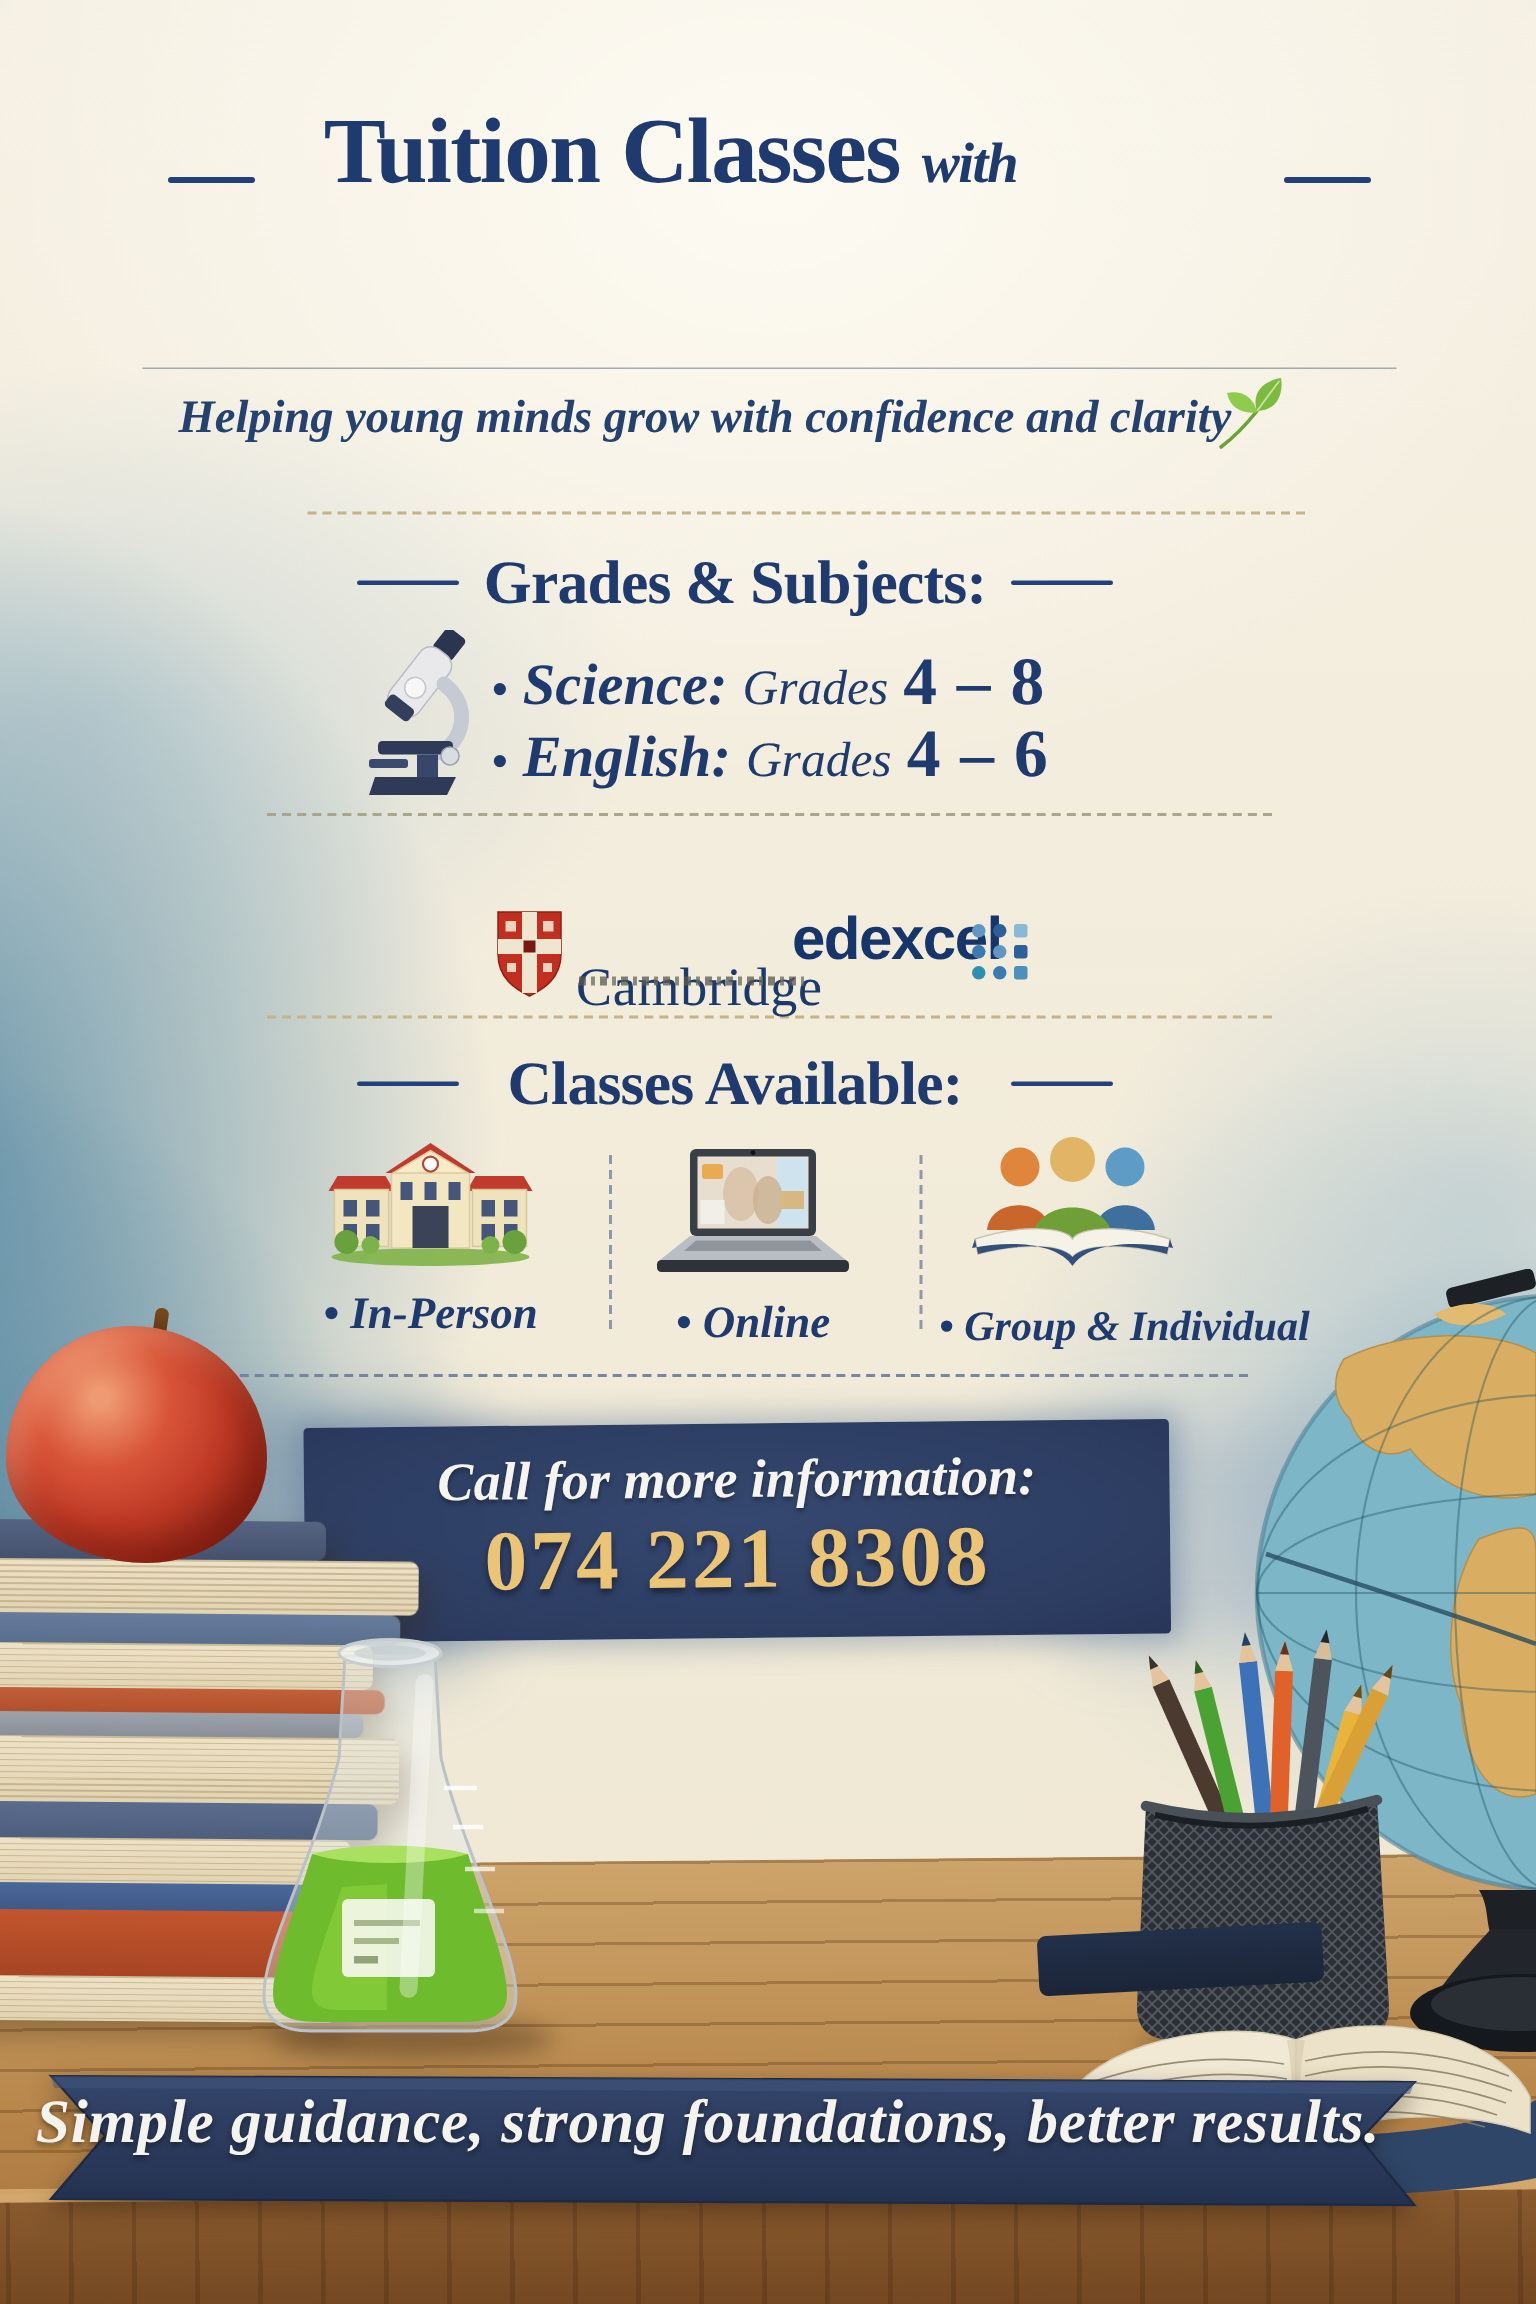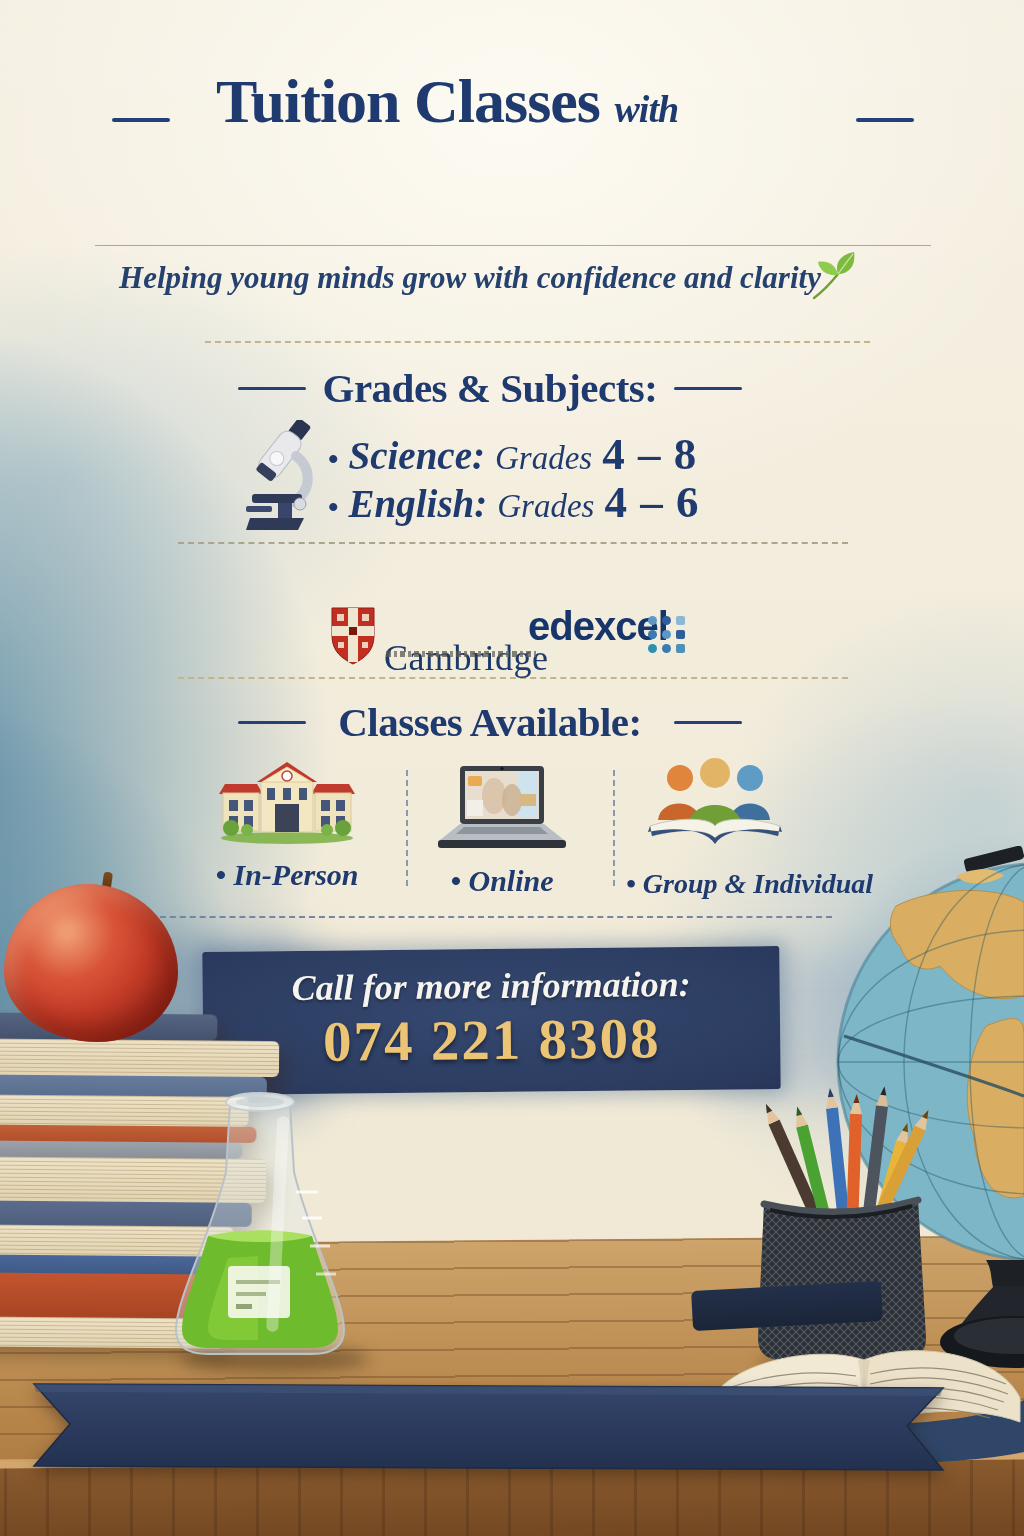--- a/index.html
+++ b/index.html
@@ -414,14 +414,15 @@
         <linearGradient id="rib" x1="0" y1="0" x2="0" y2="1">
           <stop offset="0" stop-color="#34466c"></stop>
             <stop offset=".55" stop-color="#2b3a5c"></stop>
             <stop offset="1" stop-color="#233150"></stop>
         </linearGradient>
       </defs>
       <polygon points="12,10 921,14 885,52 921,96 12,92 48,50" fill="url(#rib)" stroke="#1d2a44" stroke-width="1.5"></polygon>
       <polygon points="12,10 921,14 918,22 14,18" fill="#42557c" opacity=".5"></polygon>
     </svg>
   </div>
+  <div class="abs quote-band">Simple guidance, strong foundations, better results.</div>
 
 </div>
 
 </body></html>

